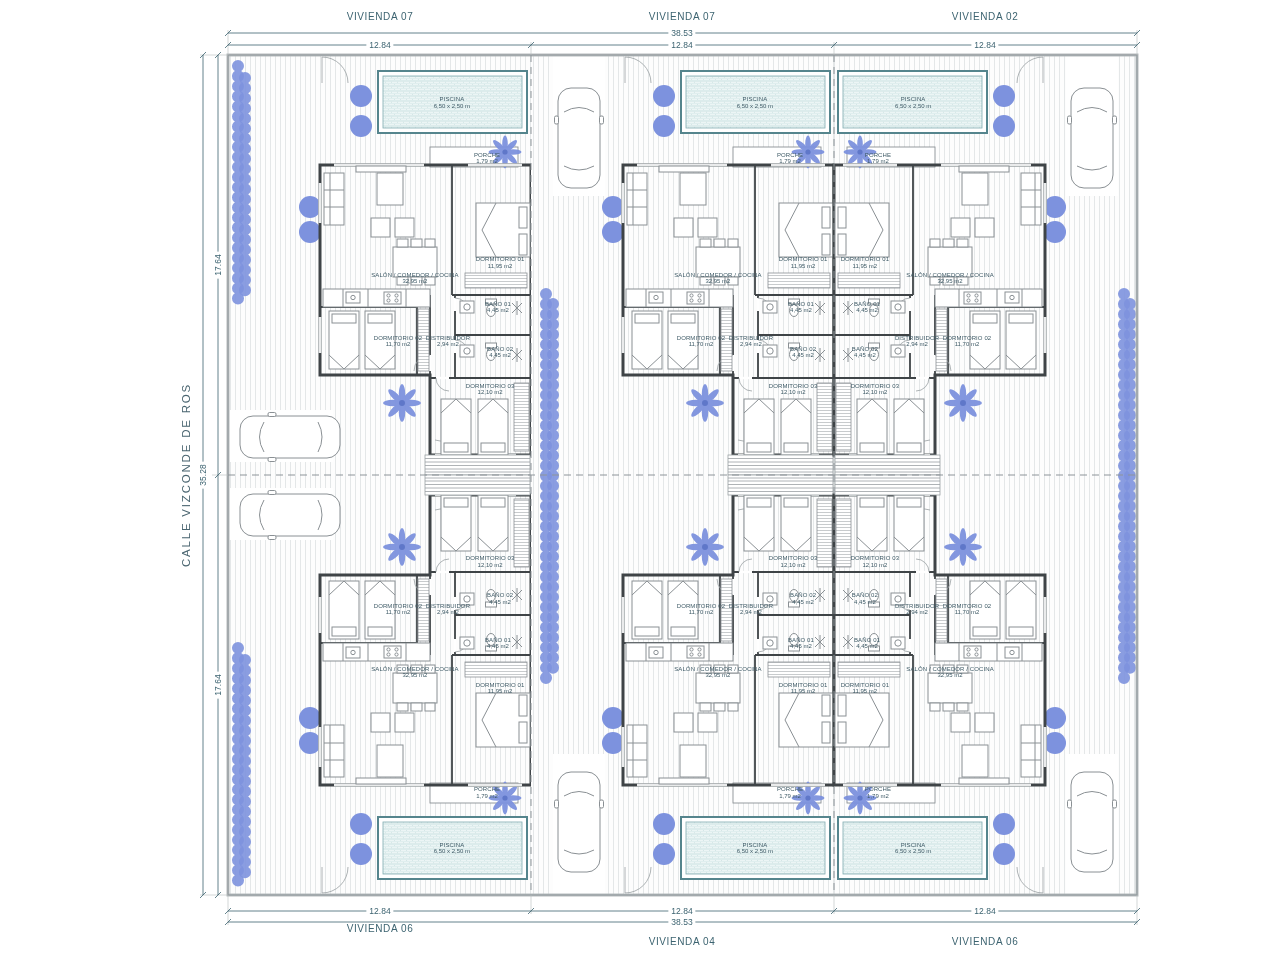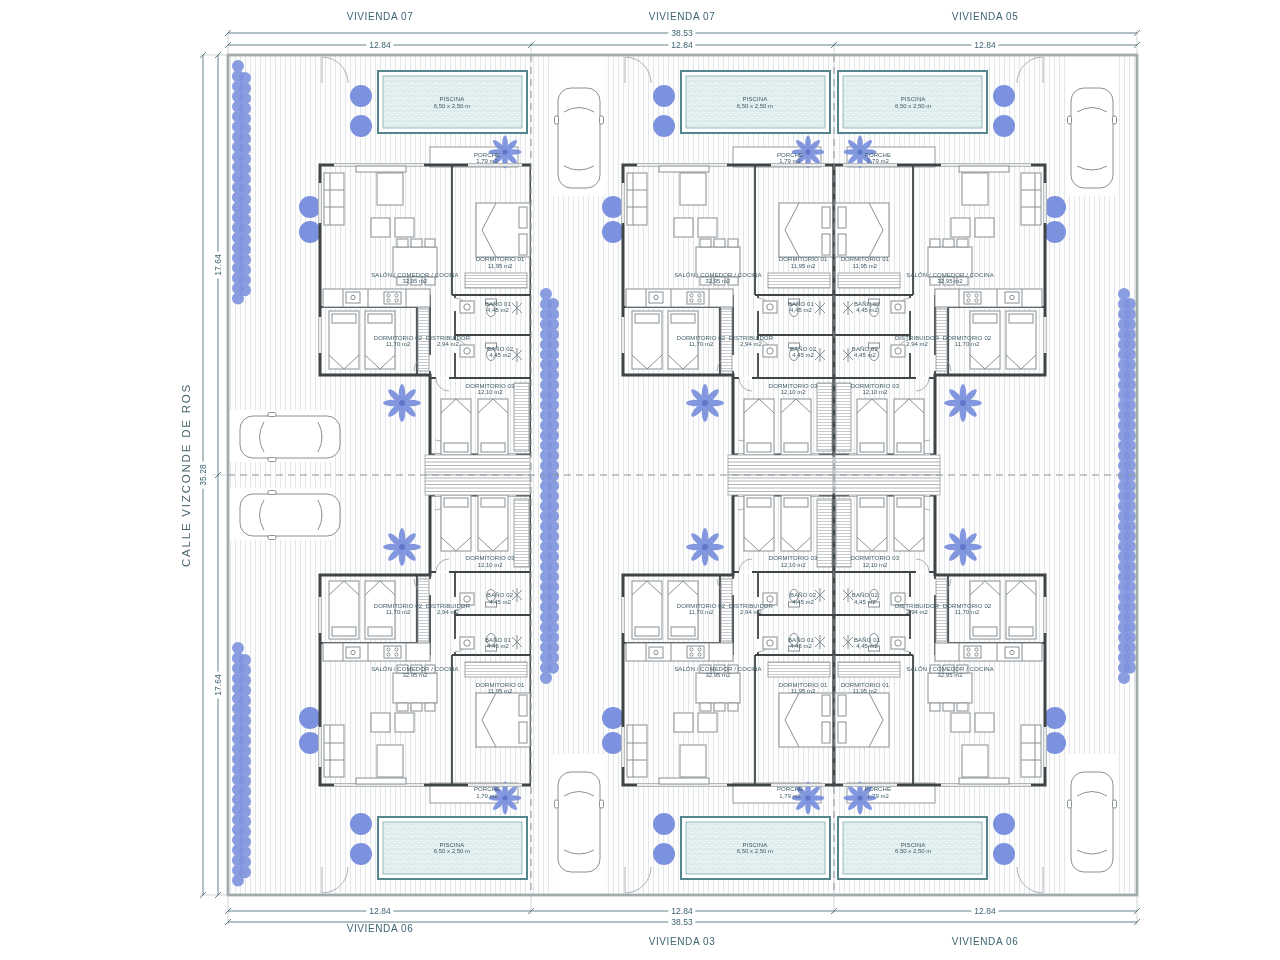--- a/index.html
+++ b/index.html
@@ -283,23 +283,23 @@
                  M225,914 l6,-6 M528,914 l6,-6 M831,914 l6,-6 M1134,914 l6,-6
                  M225,925 l6,-6 M1134,925 l6,-6
                  M200,58 l6,-6 M200,898 l6,-6
                  M215,58 l6,-6 M215,478 l6,-6 M215,898 l6,-6"></path>
       </g>
     </g>
   </svg>
 
   <div class="lbl vivienda" style="left:380px;top:16px">VIVIENDA 07</div>
   <div class="lbl vivienda" style="left:682px;top:16px">VIVIENDA 07</div>
-  <div class="lbl vivienda" style="left:985px;top:16px">VIVIENDA 05</div>
+  <div class="lbl vivienda" style="left:985px;top:16px">VIVIENDA 02</div>
   <div class="lbl vivienda" style="left:380px;top:928px">VIVIENDA 06</div>
-  <div class="lbl vivienda" style="left:682px;top:941px">VIVIENDA 03</div>
+  <div class="lbl vivienda" style="left:682px;top:941px">VIVIENDA 04</div>
   <div class="lbl vivienda" style="left:985px;top:941px">VIVIENDA 06</div>
 
   <div class="lbl dim" style="left:682px;top:33px">38.53</div>
   <div class="lbl dim" style="left:380px;top:45px">12.84</div>
   <div class="lbl dim" style="left:682px;top:45px">12.84</div>
   <div class="lbl dim" style="left:985px;top:45px">12.84</div>
   <div class="lbl dim" style="left:380px;top:911px">12.84</div>
   <div class="lbl dim" style="left:682px;top:911px">12.84</div>
   <div class="lbl dim" style="left:985px;top:911px">12.84</div>
   <div class="lbl dim" style="left:682px;top:922px">38.53</div>

